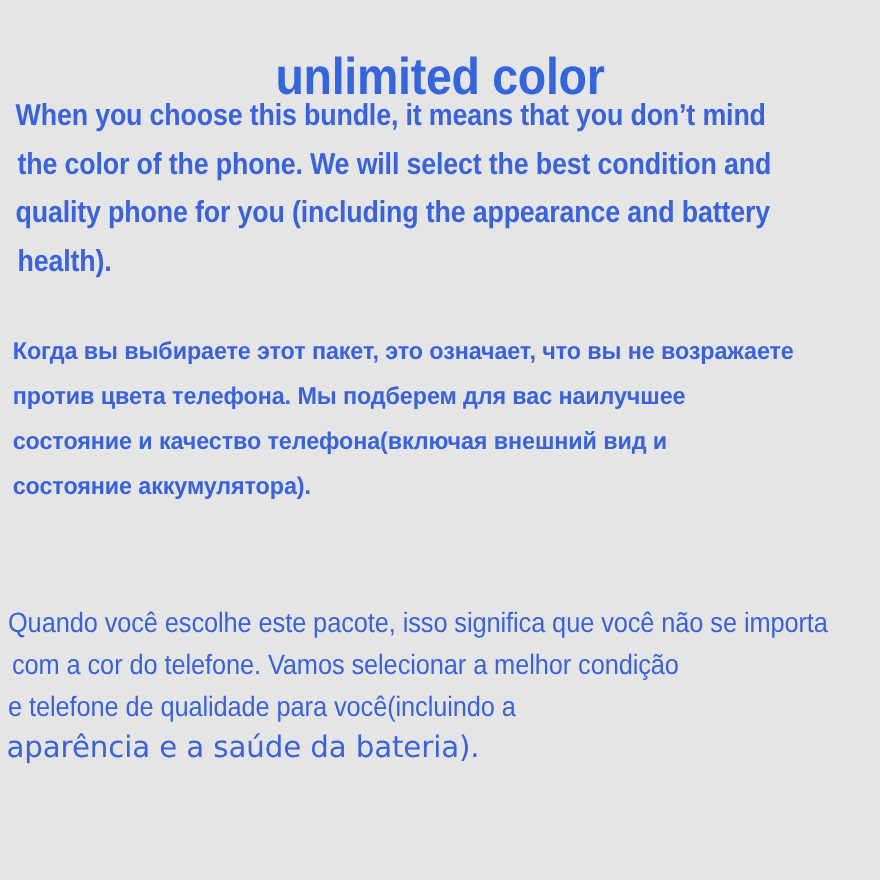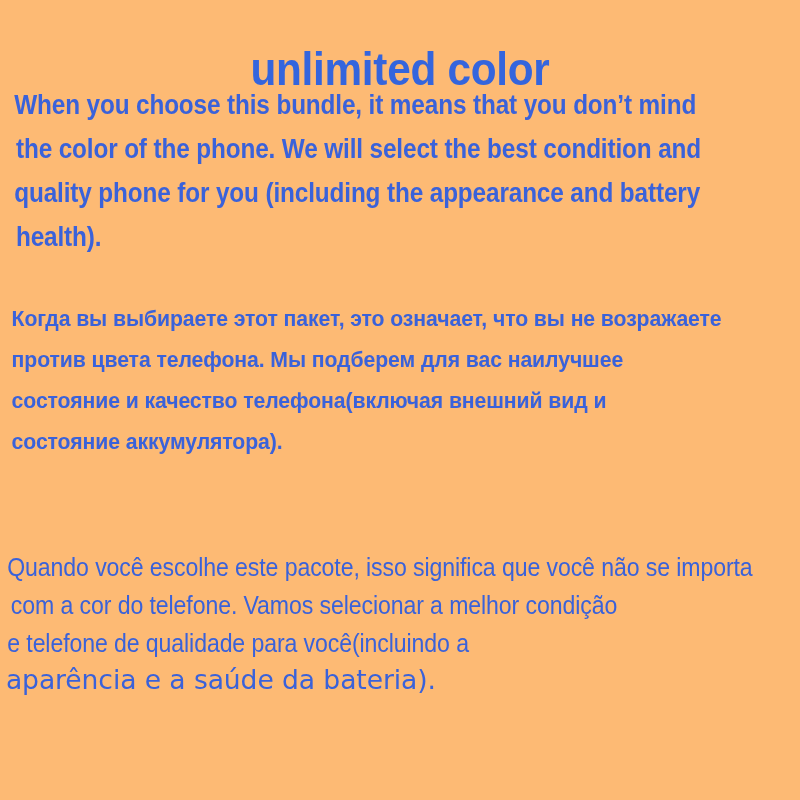--- a/index.html
+++ b/index.html
@@ -118,21 +118,21 @@
     font-family: "DejaVu Sans", "Liberation Sans", sans-serif;
     font-size: 27px;
     line-height: 36px;
     transform: scaleX(0.985);
     transform-origin: left center;
   }
 </style>
 </head>
 <body style="background: rgb(255, 255, 255);">
 
-<div id="page" style="background: #fdba74;">
+<div id="page" style="background: #e5e5e5;">
 
   <h1 class="title" style="color: rgb(52, 101, 221);">unlimited color</h1>
 
   <div class="para para-en" style="color: rgb(58, 98, 218);">
     <span class="ln l1">When you choose this bundle, it means that you don’t mind</span>
     <span class="ln l2">the color of the phone. We will select the best condition and</span>
     <span class="ln l3">quality phone for you (including the appearance and battery</span>
     <span class="ln l4">health).</span>
   </div>
 

